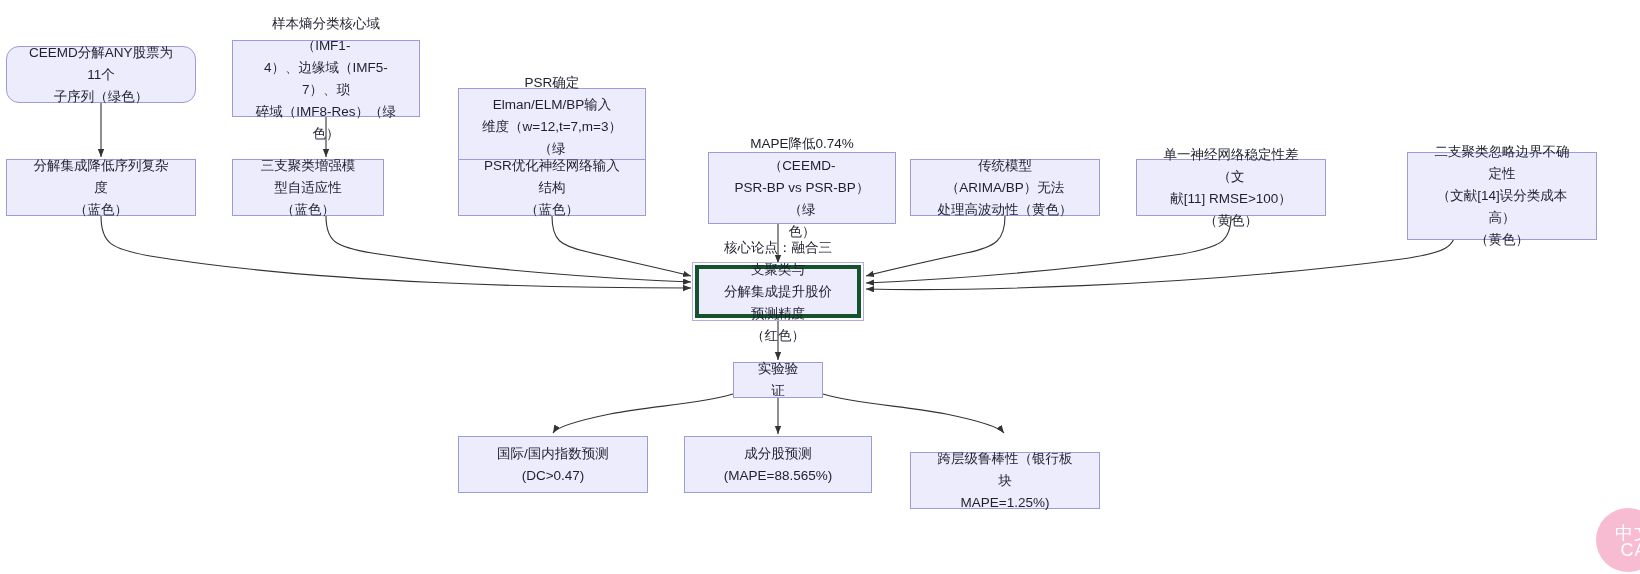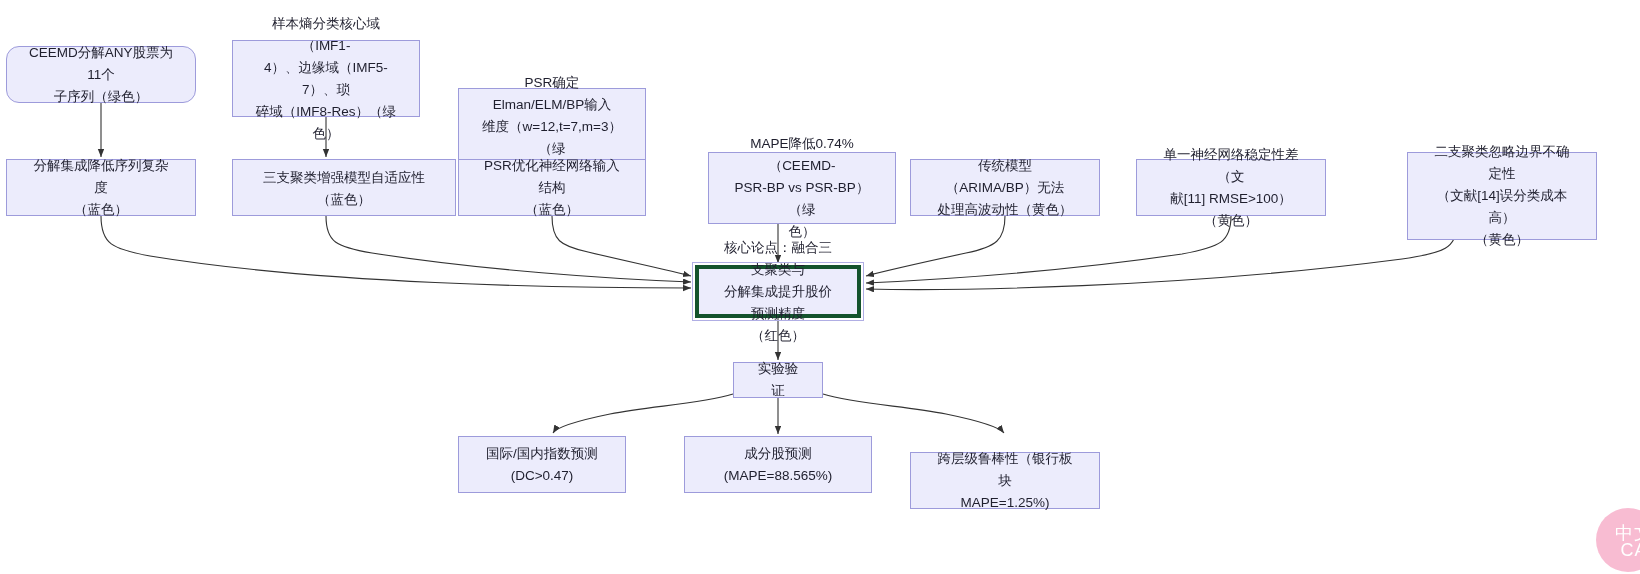--- a/index.html
+++ b/index.html
@@ -126,21 +126,21 @@
     <span class="label">PSR确定Elman/ELM/BP输入
 维度（w=12,t=7,m=3）（绿
 色）</span>
   </div>
 
   <div class="node" style="left:6px; top:159px; width:190px; height:57px;">
     <span class="label">分解集成降低序列复杂度
 （蓝色）</span>
   </div>
 
-  <div class="node" style="left:232px; top:159px; width:224px; height:57px;align-items:flex-end;">
+  <div class="node" style="left:232px; top:159px; width:152px; height:57px;">
     <span class="label">三支聚类增强模型自适应性
 （蓝色）</span>
   </div>
 
   <div class="node" style="left:458px; top:159px; width:188px; height:57px;">
     <span class="label">PSR优化神经网络输入结构
 （蓝色）</span>
   </div>
 
   <div class="node" style="left:684px; top:152px; width:188px; height:72px;margin-left:24px;">
@@ -168,21 +168,21 @@
   <div class="node core" style="left:695px; top:265px; width:166px; height:53px;">
     <span class="label">核心论点：融合三支聚类与
 分解集成提升股价预测精度
 （红色）</span>
   </div>
 
   <div class="node" style="left:733px; top:362px; width:90px; height:36px;">
     <span class="label">实验验证</span>
   </div>
 
-  <div class="node" style="left:458px; top:436px; width:168px; height:57px;">
+  <div class="node" style="left:458px; top:436px; width:190px; height:57px;">
     <span class="label">国际/国内指数预测
 (DC&gt;0.47)</span>
   </div>
 
   <div class="node" style="left:684px; top:436px; width:188px; height:57px;">
     <span class="label">成分股预测
 (MAPE=88.565%)</span>
   </div>
 
   <div class="node" style="left:910px; top:436px; width:190px; height:57px;margin-top:16px;">

